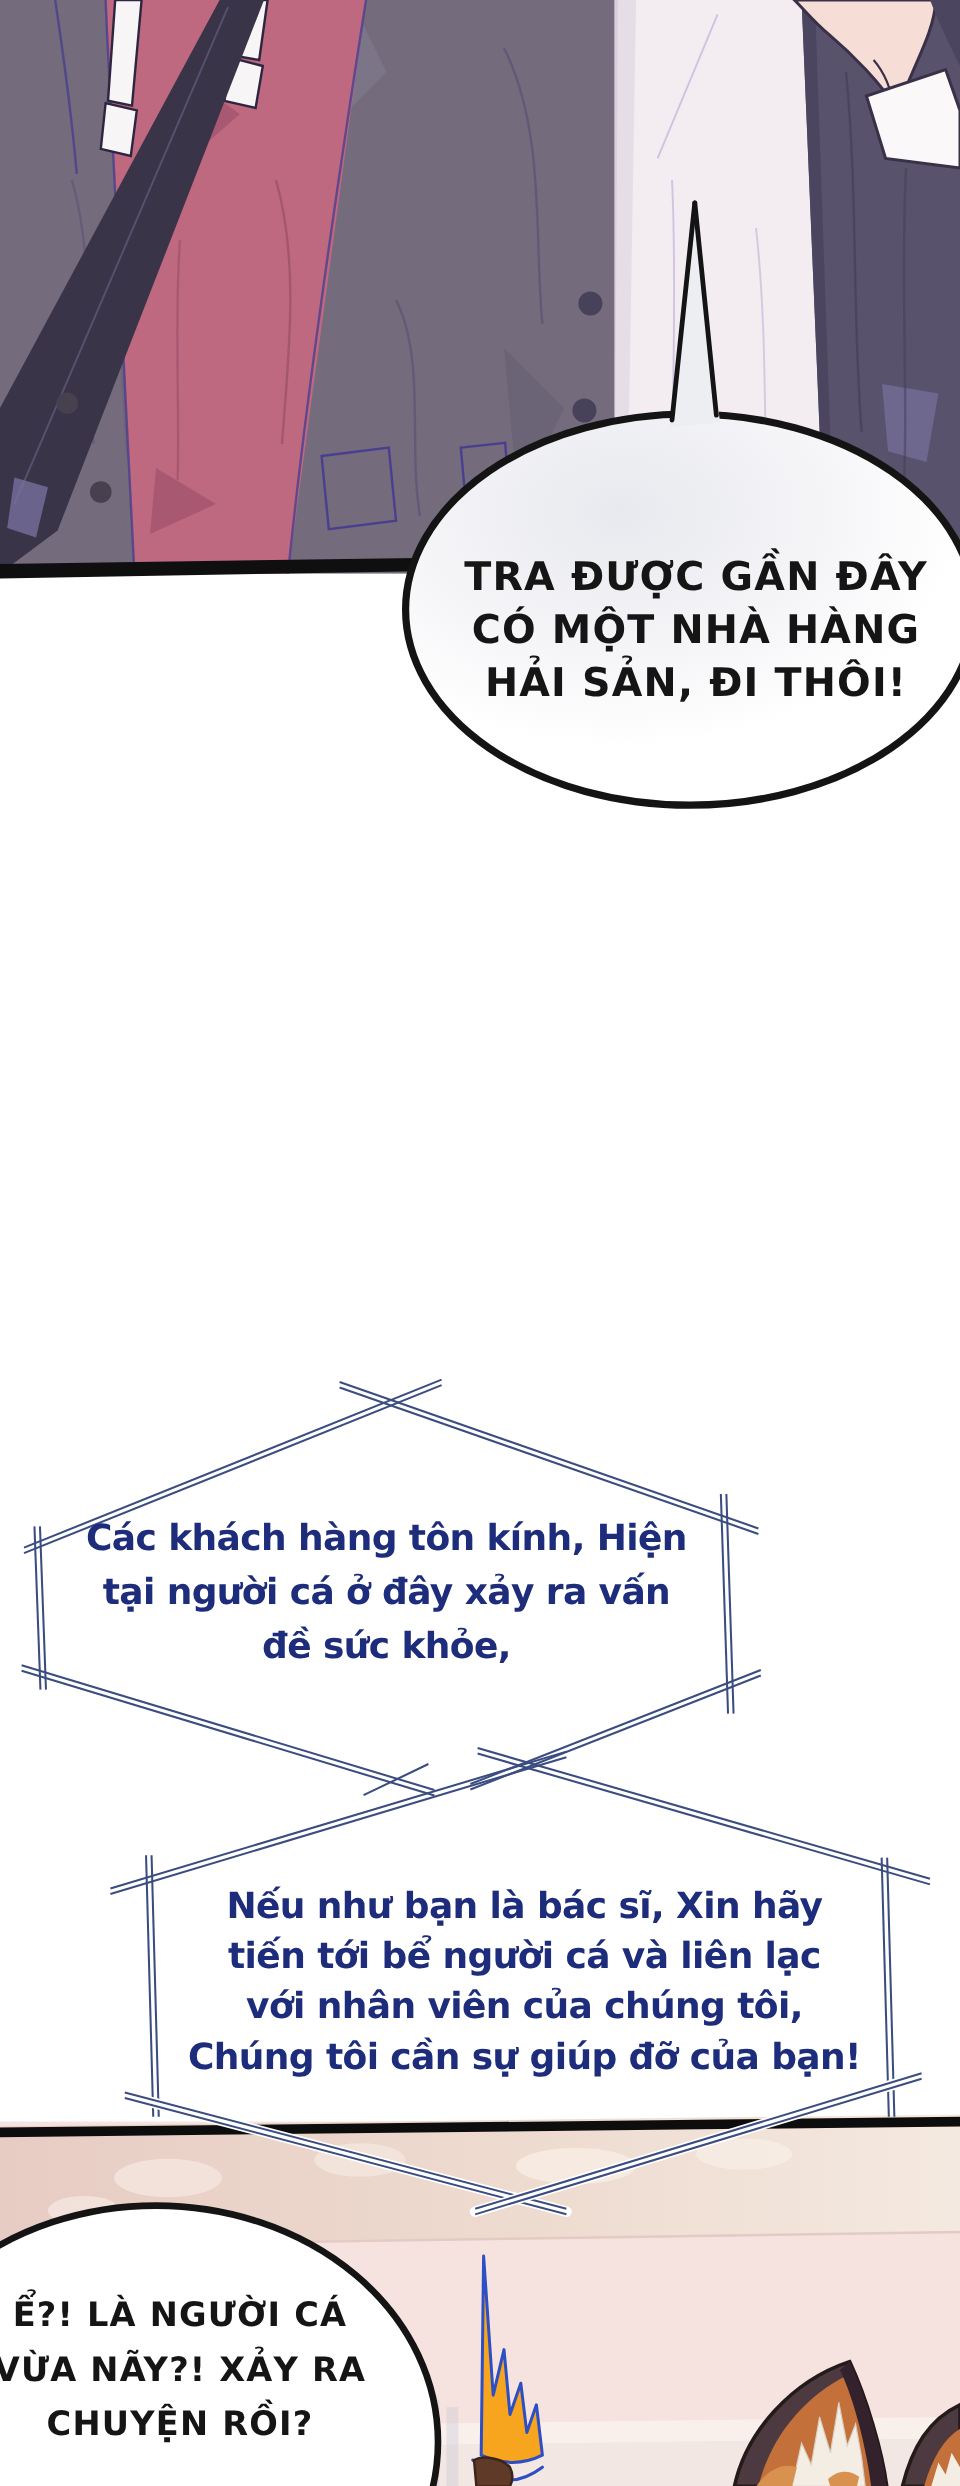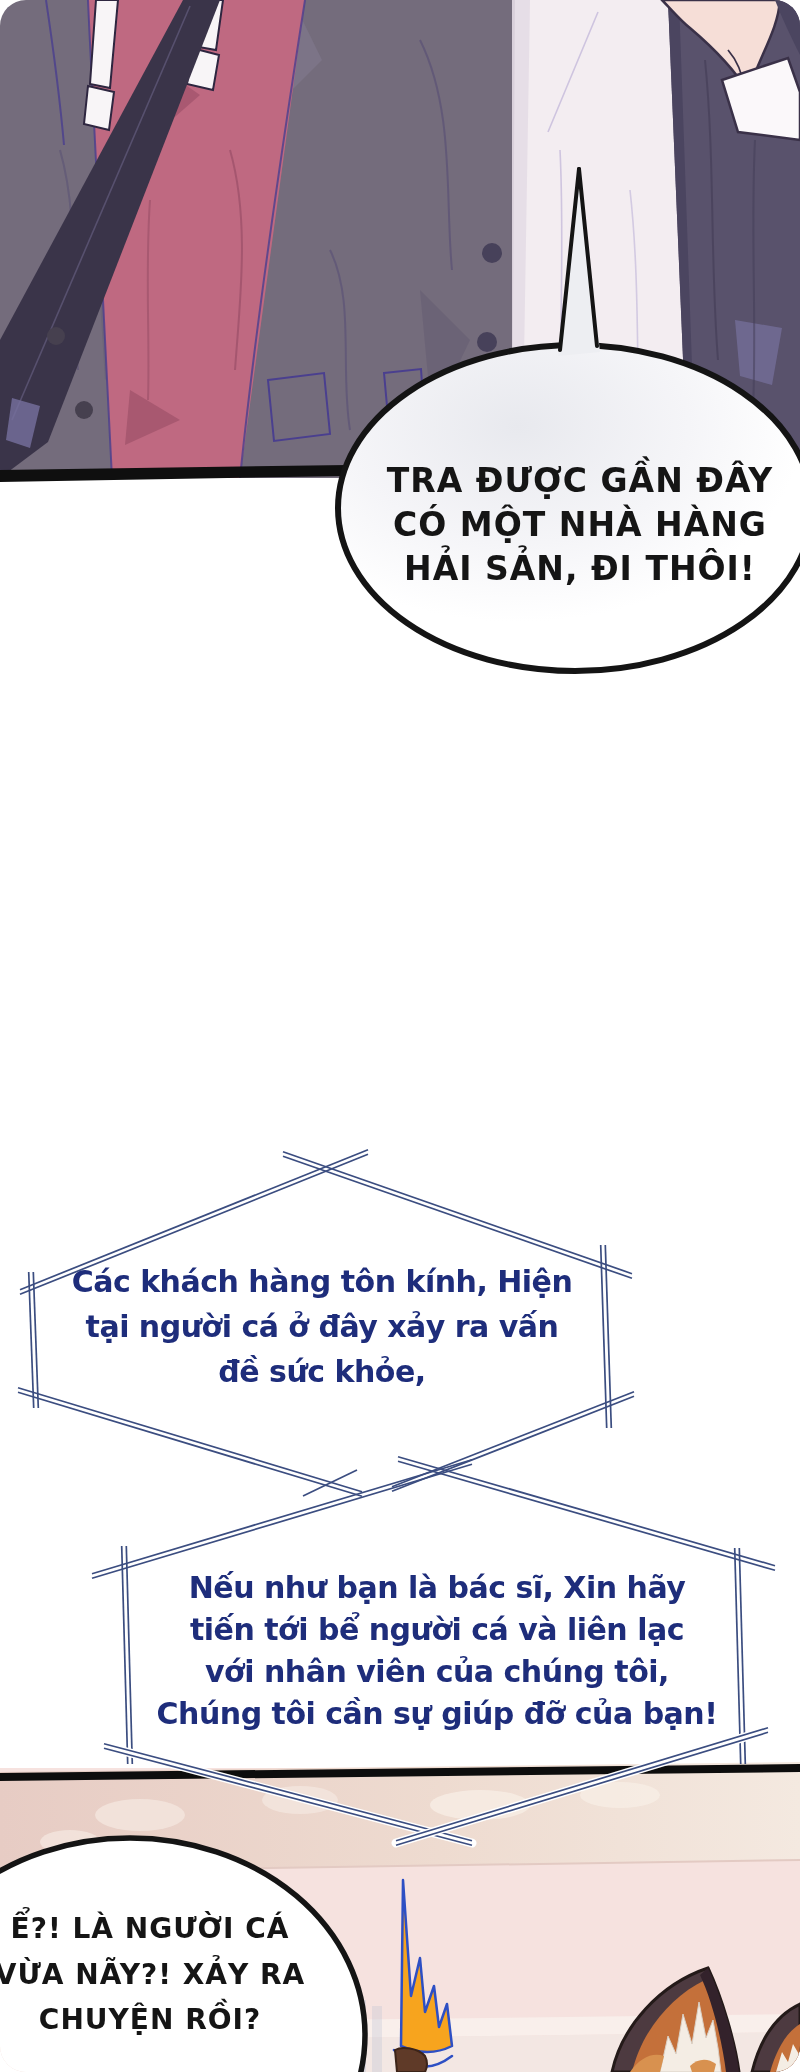--- a/index.html
+++ b/index.html
@@ -1,16 +1,16 @@
 <!DOCTYPE html>
 <html><head>
 <meta charset="utf-8">
 <style>
   html,body { margin:0; padding:0; background:#ffffff; }
-  .page { position:relative; width:800px; height:2072px; background:#ffffff; overflow:hidden;border-radius:26px; }
+  .page { position:relative; width:800px; height:2072px; background:#ffffff; overflow:hidden; }
   svg { display:block; }
   .t-bubble  { font-family:"DejaVu Sans",sans-serif; font-weight:700; font-size:33px; fill:#151515; text-anchor:middle; letter-spacing:1px; }
   .t-bubble2 { font-family:"DejaVu Sans",sans-serif; font-weight:700; font-size:28px; fill:#151515; text-anchor:middle; letter-spacing:1px; }
   .t-hex     { font-family:"DejaVu Sans",sans-serif; font-weight:700; font-size:30px; fill:#1e2d7b; text-anchor:middle; letter-spacing:-0.5px; }
   .hexline   { stroke:#3b4d80; stroke-width:1.7; fill:none; }
   .hexunder  { stroke:#ffffff; stroke-width:9; fill:none; stroke-linecap:round; }
 </style>
 </head>
 <body>
 

